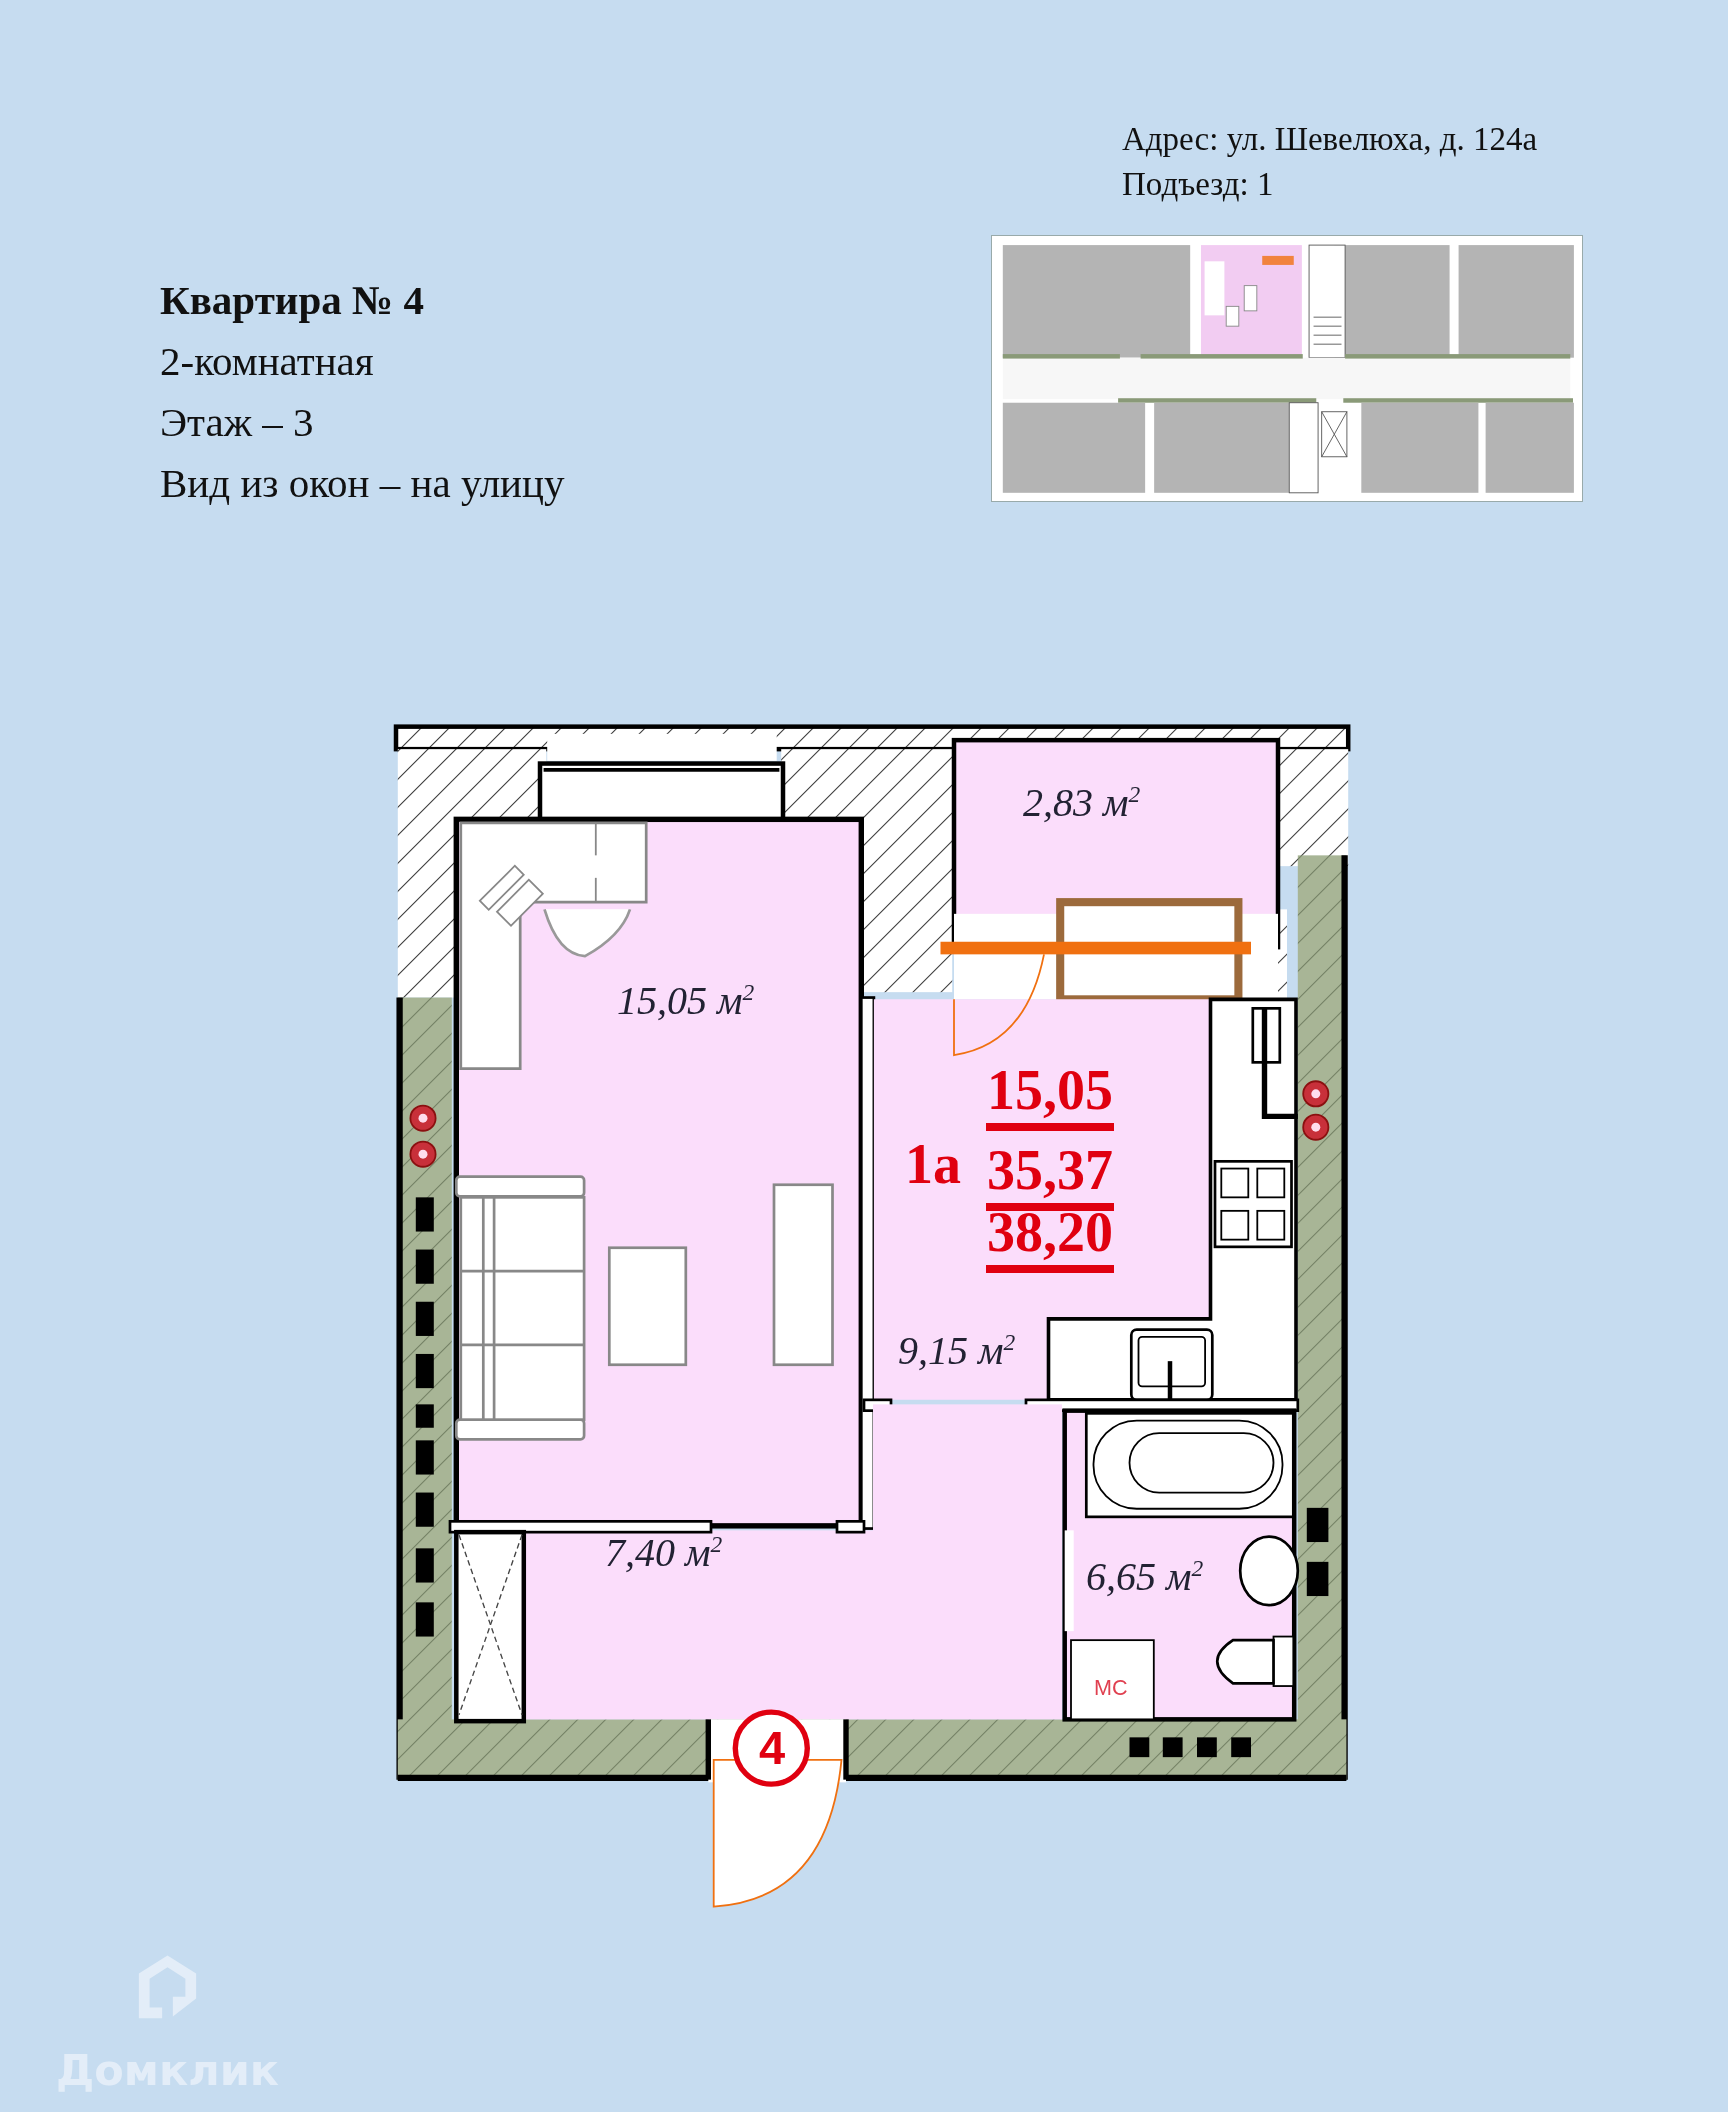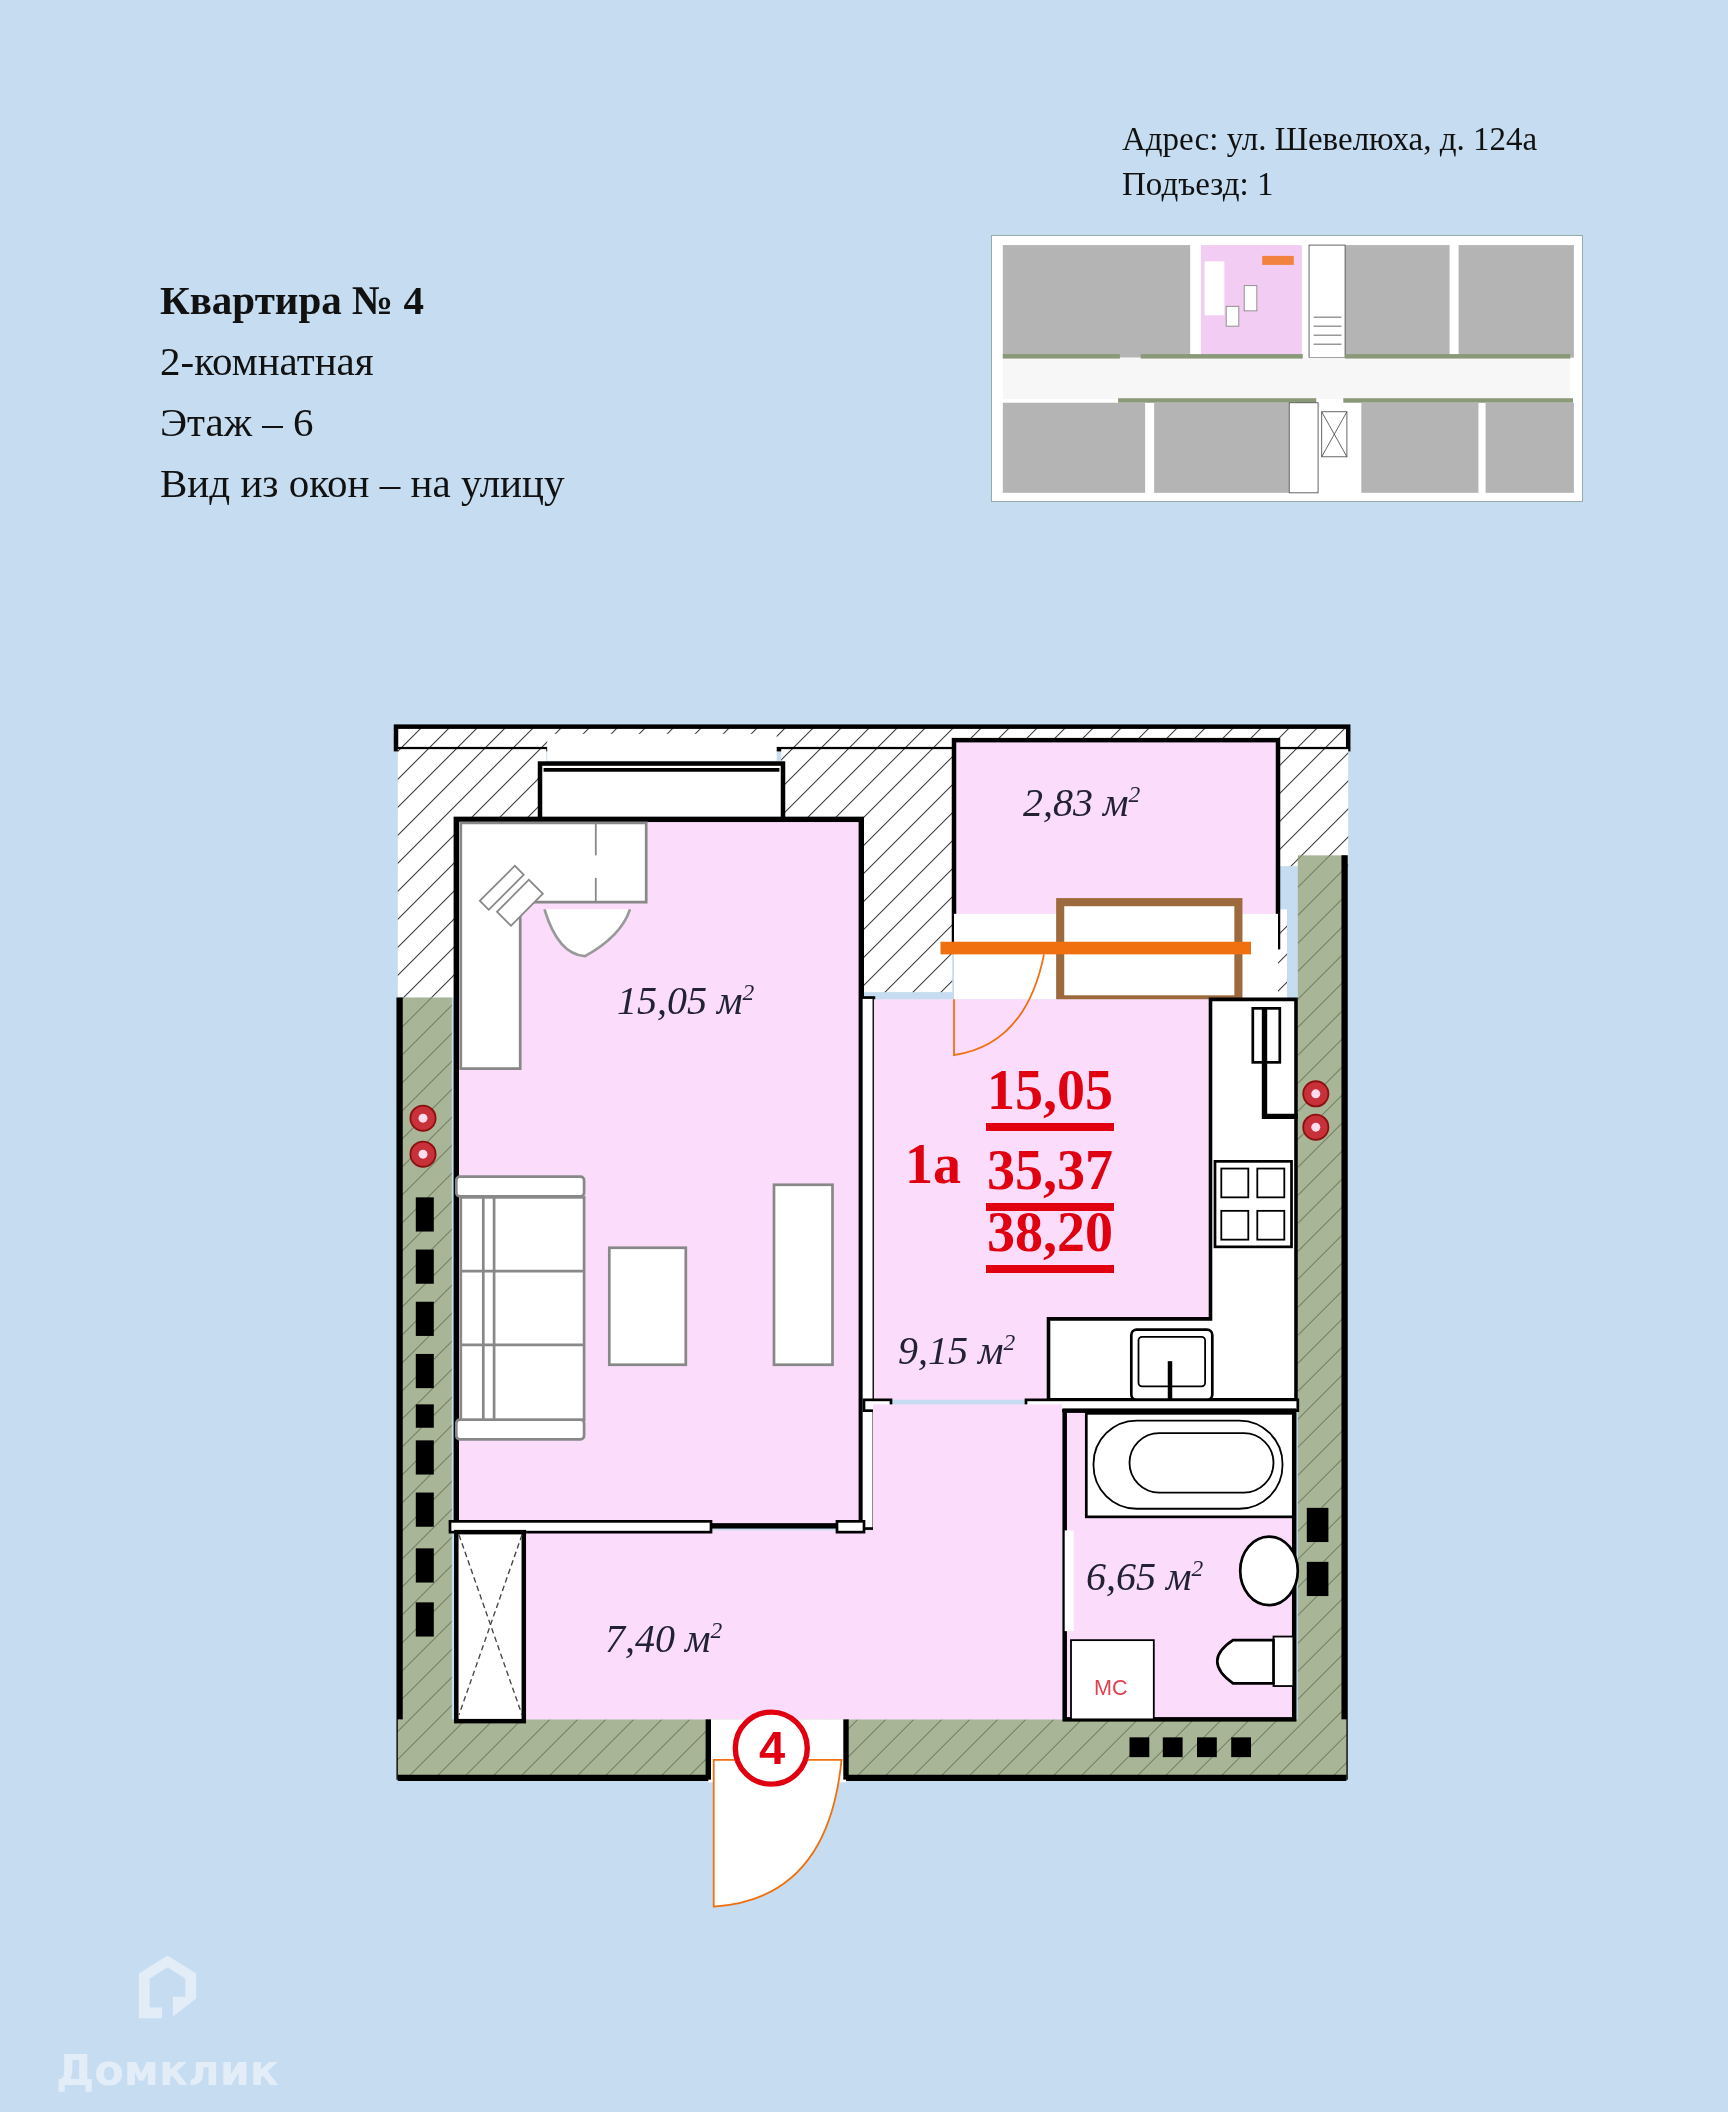--- a/index.html
+++ b/index.html
@@ -15,21 +15,21 @@
   .red{position:absolute;color:#E00010;font-weight:bold;font-size:56px;line-height:56px;}
   .red.u{border-bottom:8px solid #E00010;padding-bottom:5.4px;width:128px;text-align:center;}
   .logo{position:absolute;left:56px;top:1952px;display:flex;align-items:center;gap:25px;color:#E3EDF8;font-family:"DejaVu Sans","Liberation Sans",sans-serif;font-weight:bold;font-size:43px;flex-direction:column;}
 </style>
 </head>
 <body>
 
 <div class="info">
   <div class="title">Квартира № 4</div>
   <div class="line">2-комнатная</div>
-  <div class="line">Этаж – 6</div>
+  <div class="line">Этаж – 3</div>
   <div class="line">Вид из окон – на улицу</div>
 </div>
 
 <div class="addr">
   <div>Адрес: ул. Шевелюха, д. 124а</div>
   <div>Подъезд: 1</div>
 </div>
 
 <div class="mini">
   <svg width="590" height="265" viewBox="0 0 655 294">
@@ -232,21 +232,21 @@
   <line x1="940" y1="1910" x2="940" y2="1977" stroke="#000" stroke-width="6"></line>
 
   <path d="M793 1955 L793 2118 Q920 2110 935 1955 Z" fill="#fff" stroke="#F07010" stroke-width="2"></path>
 
   <circle cx="857" cy="1942" r="40" fill="#fff" stroke="#E00010" stroke-width="6"></circle>
 </svg>
 
 <div class="lbl" style="left:617px;top:977px;"><span>15,05</span> <span>м</span><sup>2</sup></div>
 <div class="lbl" style="left:1023px;top:779px;"><span>2,83</span> <span>м</span><sup>2</sup></div>
 <div class="lbl" style="left:898px;top:1327px;"><span>9,15</span> <span>м</span><sup>2</sup></div>
-<div class="lbl" style="left:605px;top:1615px;"><span>7,40</span> <span>м</span><sup>2</sup></div>
+<div class="lbl" style="left:605px;top:1529px;"><span>7,40</span> <span>м</span><sup>2</sup></div>
 <div class="lbl" style="left:1086px;top:1553px;"><span>6,65</span> <span>м</span><sup>2</sup></div>
 
 <div class="red u" style="left:986px;top:1062px;">15,05</div>
 <div class="red" style="left:905px;top:1136px;">1а</div>
 <div class="red u" style="left:986px;top:1136px;margin-top:6px;">35,37</div>
 <div class="red u" style="left:986px;top:1204px;">38,20</div>
 
 <div style="position:absolute;left:754px;top:1721px;width:36px;text-align:center;color:#E00010;font-weight:bold;font-size:47px;font-family:'Liberation Sans',sans-serif;line-height:54px;">4</div>
 
 <div style="position:absolute;left:1094px;top:1667px;color:#E04050;font-size:21.6px;font-family:'Liberation Sans',sans-serif;margin-top:8px;">МС</div>

